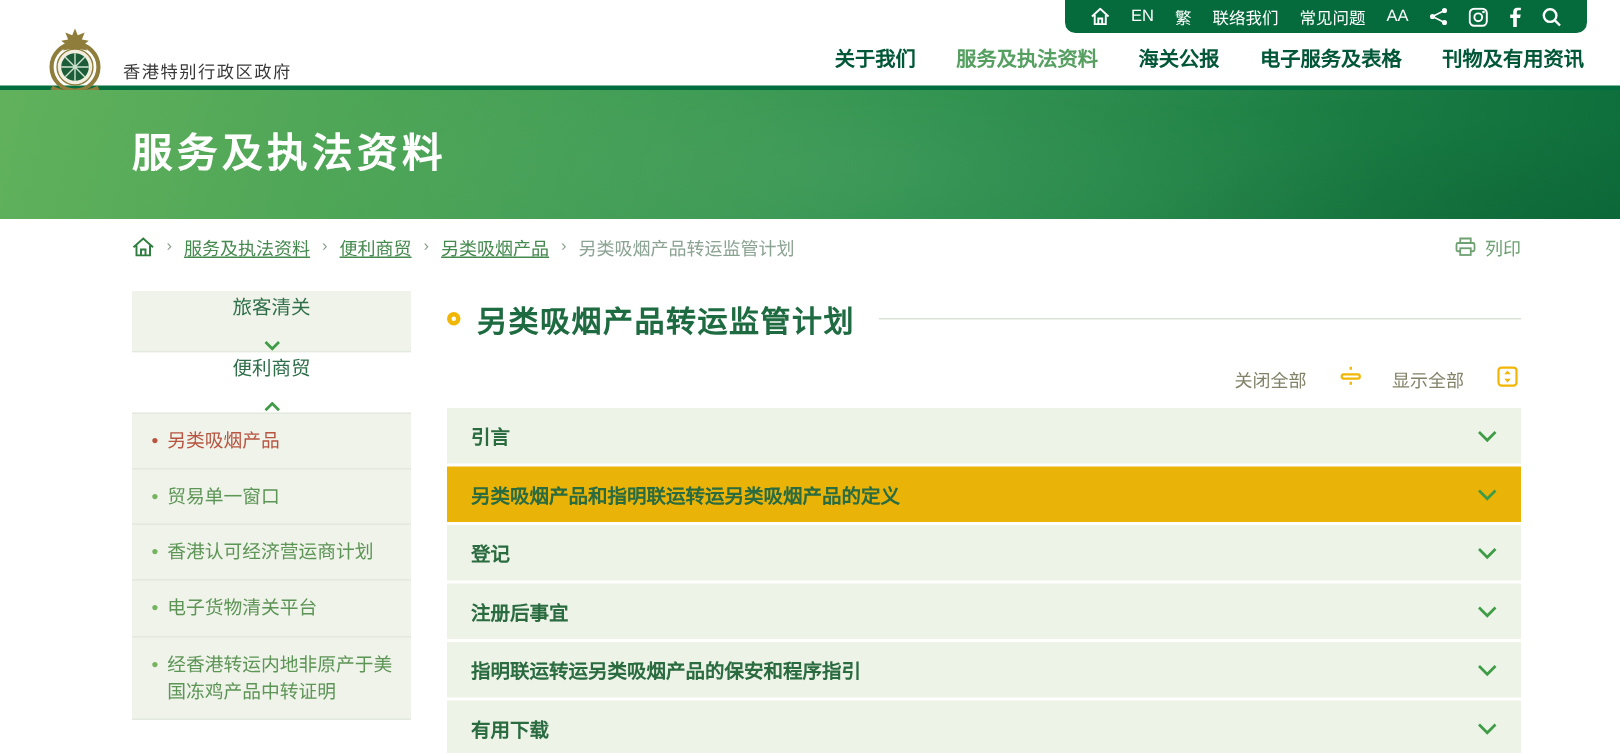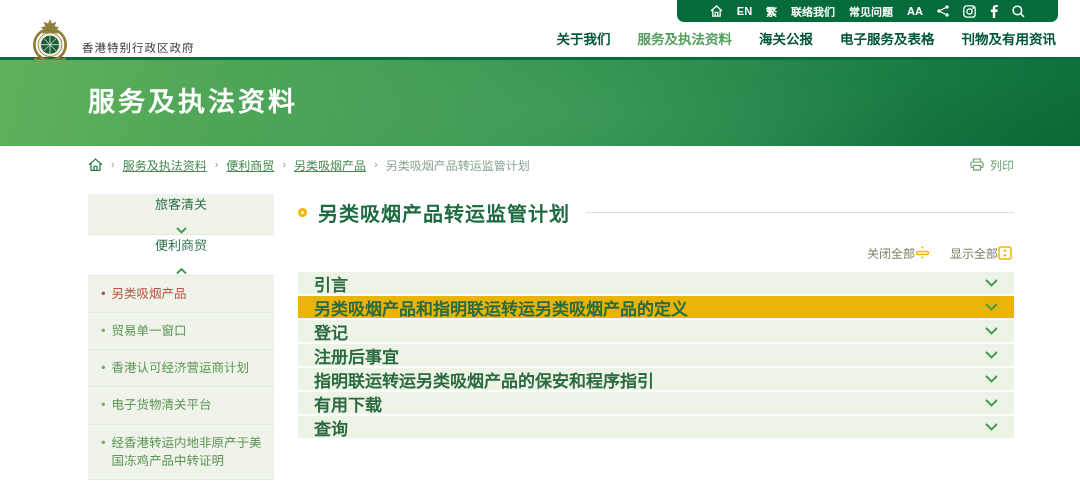--- a/index.html
+++ b/index.html
@@ -10,21 +10,21 @@
   
   .header { position:relative; height:60px; background:#fff; border-bottom:3px solid #046e3f; }
   .brand { position:absolute; left:28px; top:7px; display:flex; align-items:center; }
   .brand .emblem { width:44px; height:46px; }
   .brand-text { margin-left:10px; }
   .brand-gov { font-size:11.5px; color:#3a3a3a; letter-spacing:1px;margin-top:32px; }
   .brand-dept { font-size:12px; font-weight:bold; color:#222; letter-spacing:8px; margin-top:2px; }
 
   .utility { position:absolute; top:0; right:22px; height:22px; background:#056b3c;
              border-radius:0 0 7px 7px; display:flex; align-items:center; gap:14px;
-             padding:0 33px; color:#fff; font-size:11px;font-weight:bold; }
+             padding:0 17px; color:#fff; font-size:11px; }
   .utility a, .utility span { color:#fff; text-decoration:none; display:flex; align-items:center; }
   .utility svg { display:block; }
 
   .mainnav { position:absolute; right:24px; bottom:9px; display:flex; gap:27px;
              font-size:13.5px; font-weight:bold; }
   .mainnav .nav-item { color:#015737; text-decoration:none; cursor:pointer; }
   .mainnav .nav-item.active { color:#55a061; }
 
   
   .banner { position:relative; height:86px; overflow:hidden;
@@ -65,25 +65,25 @@
   
   .main { flex:1; margin-left:24px; }
   .title-row { display:flex; align-items:center; margin-top:4px; }
   .title-circle { width:9px; height:9px; border:3px solid #f2b705; border-radius:50%;
                   flex:0 0 9px; margin-right:11px; }
   .page-title { font-size:20px; font-weight:bold; color:#1e6b41; letter-spacing:1px; white-space:nowrap; }
   .title-rule { flex:1; height:1px; background:#d9e4d4; margin-left:16px; }
 
   .toggles { display:flex; justify-content:flex-end; align-items:center; gap:20px;
              margin:17px 2px 11px 0; font-size:12px; color:#84836a; }
-  .toggle { display:flex; align-items:center; gap:0; cursor:pointer; }
+  .toggle { display:flex; align-items:flex-start; gap:22px; cursor:pointer; }
 
   .accordion .acc-row { display:flex; align-items:center; justify-content:space-between;
-                        height:22px; padding:0 16px; margin-bottom:2px; background:#edf3e7;
-                        font-size:17px; font-weight:bold; color:#2a6b40; cursor:pointer; }
+                        height:37px; padding:0 16px; margin-bottom:2px; background:#edf3e7;
+                        font-size:13px; font-weight:bold; color:#2a6b40; cursor:pointer; }
   .accordion .acc-row.highlight { background:#eab308; }
   .acc-chevron { flex:0 0 auto; }
 </style>
 </head>
 <body>
 
 <div class="page">
 
   <div class="header">
 

